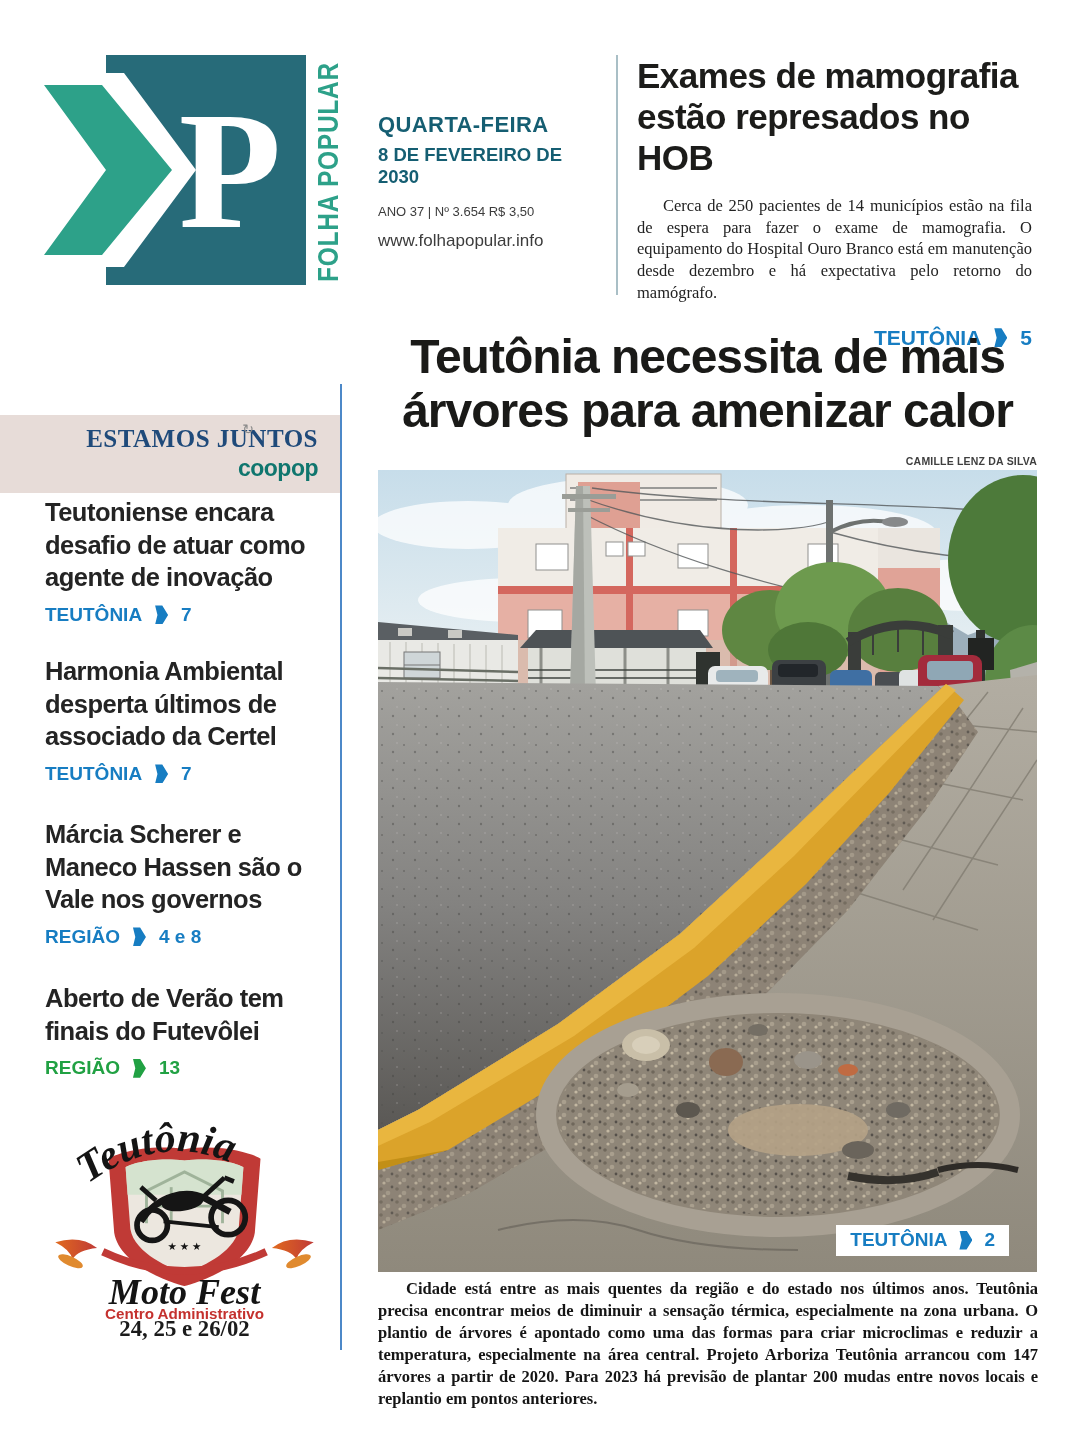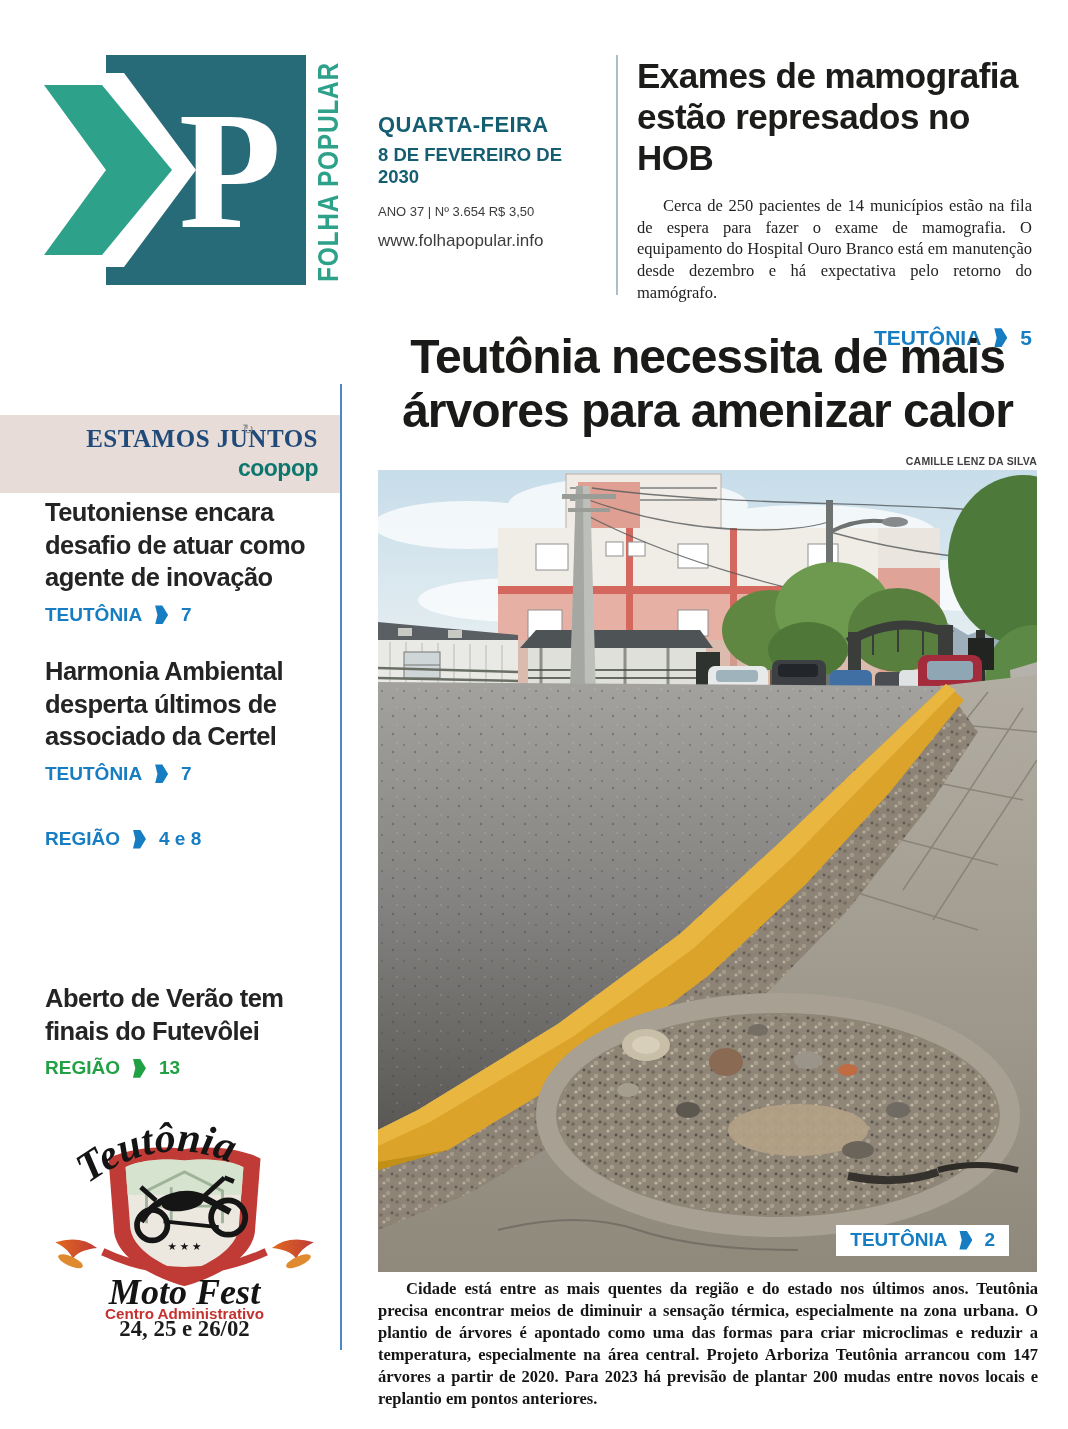--- a/index.html
+++ b/index.html
@@ -348,20 +348,21 @@
   <div class="teaser t2">
     <h3>Harmonia Ambiental desperta últimos de associado da Certel</h3>
     <div class="section-row" style="color: rgb(23, 125, 194);">
       <span>TEUTÔNIA</span>
       <span class="arrow-icon"></span>
       <span>7</span>
     </div>
   </div>
 
   <div class="teaser t3">
+    <h3>Márcia Scherer e Maneco Hassen são o Vale nos governos</h3>
     <div class="section-row" style="color: rgb(23, 125, 194);">
       <span>REGIÃO</span>
       <span class="arrow-icon"></span>
       <span>4 e 8</span>
     </div>
   </div>
 
   <div class="teaser t4">
     <h3>Aberto de Verão tem finais do Futevôlei</h3>
     <div class="section-row" style="color: rgb(33, 161, 67);">

